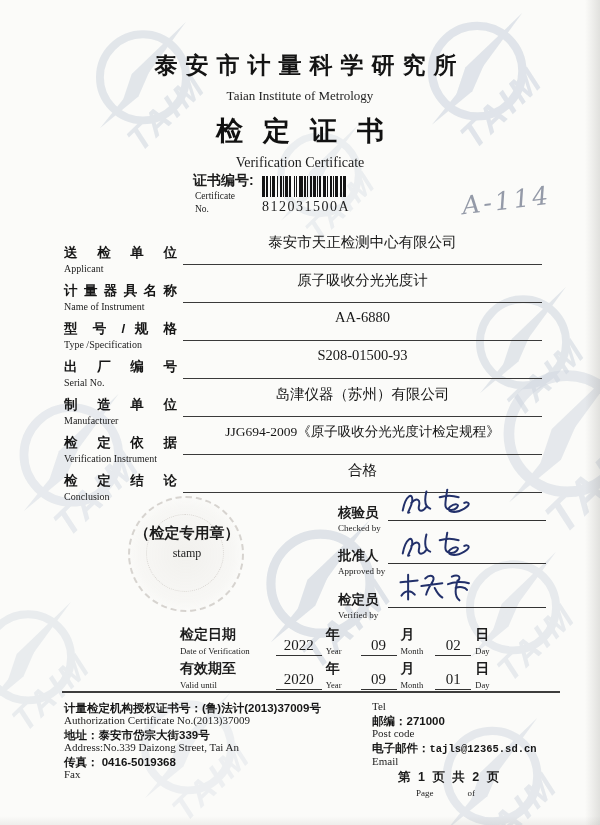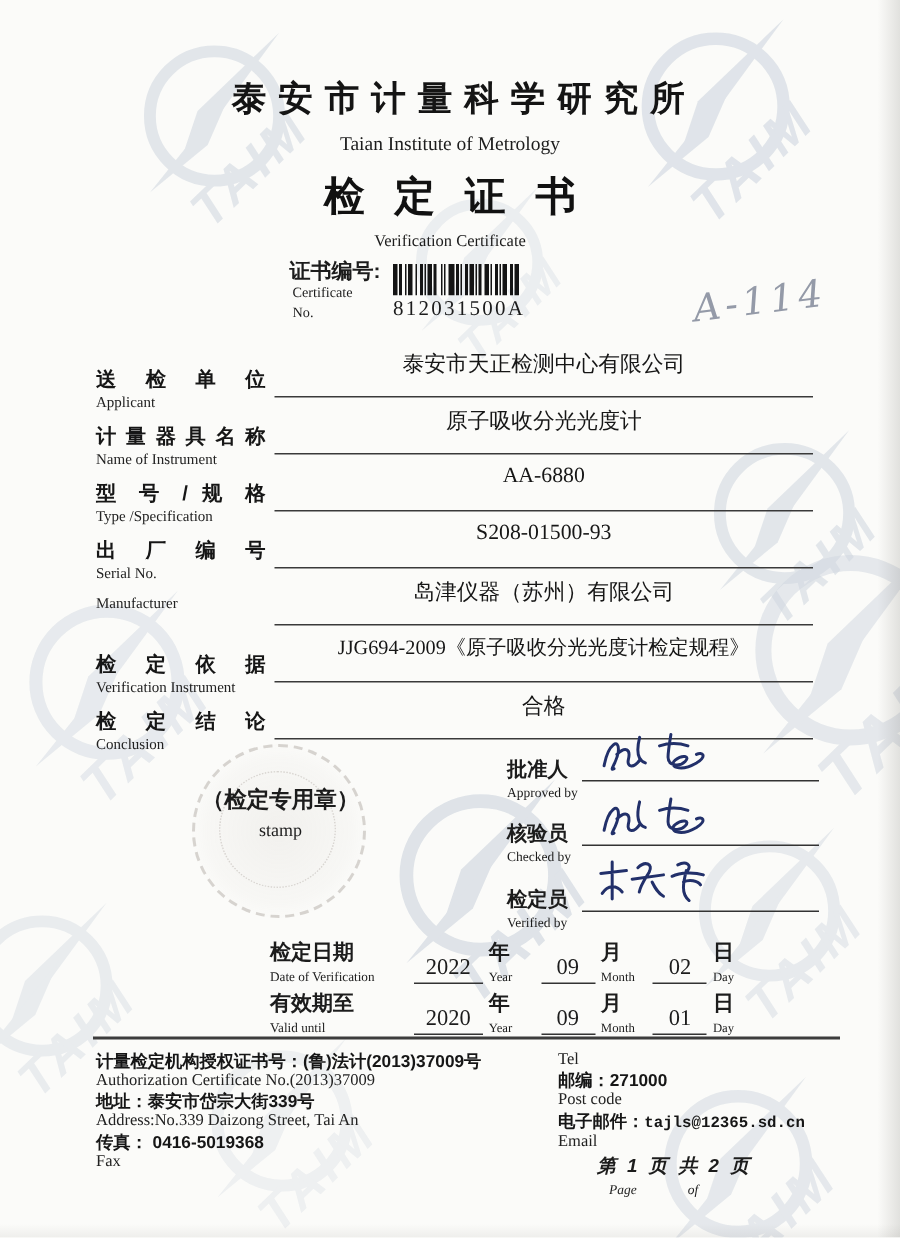--- a/index.html
+++ b/index.html
@@ -13,21 +13,21 @@
     background:linear-gradient(to bottom,rgba(90,88,80,0),rgba(90,88,80,.08));}
   
   .wm{position:absolute;pointer-events:none;}
   
   .header{top:0;left:0;width:100%;text-align:center;}
   .org-cn{margin-top:50px;font-family:"Liberation Sans",sans-serif;font-weight:bold;
           font-size:23px;letter-spacing:8px;padding-left:19px;color:#141414;}
   .org-en{margin-top:7px;font-size:13px;}
   .title-cn{margin-top:9px;font-family:"Liberation Sans",sans-serif;font-weight:bold;
             font-size:27px;letter-spacing:20px;padding-left:20px;color:#111;}
-  .title-en{margin-top:6px;font-size:11px;}
+  .title-en{margin-top:6px;font-size:14px;}
   
   .certblock{left:193px;top:172px;width:360px;height:50px;}
   .cert-label-cn{position:absolute;left:0;top:0;font-family:"Liberation Sans",sans-serif;
                  font-weight:bold;font-size:14px;}
   .cert-label-en1{position:absolute;left:2px;top:19px;font-size:9.5px;}
   .cert-label-en2{position:absolute;left:2px;top:32px;font-size:9.5px;}
   .barcode{position:absolute;left:69px;top:4px;width:128px;height:21px;display:flex;
            align-items:stretch;overflow:hidden;}
   .barcode .b{background:#141414;height:100%;}
   .barcode .s{height:100%;}
@@ -81,26 +81,26 @@
   .dunit-en{font-size:8.5px;margin-top:2px;}
   
   .footer-sep{left:62px;top:691px;width:498px;border-top:2px solid #3d3d3d;}
   .footcol{top:701px;}
   .footcol.left{left:64px;width:300px;}
   .footcol.right{left:372px;width:200px;}
   .fcn{font-family:"Liberation Sans",sans-serif;font-weight:bold;font-size:11.5px;
        line-height:14px;white-space:nowrap;color:#161616;}
   .fen{font-size:11px;line-height:11px;margin-bottom:2px;white-space:nowrap;color:#222;}
   .femail{font-family:"Liberation Mono",monospace;font-size:10.5px;font-weight:bold;}
-  .pageline{left:398px;top:769px;width:160px;font-style:italic;}
+  .pageline{left:398px;top:769px;width:160px;}
   .page-cn{font-family:"Liberation Sans",sans-serif;font-size:12.5px;font-weight:bold;
            letter-spacing:2px;white-space:nowrap;}
   .page-en{font-size:9px;margin-top:2px;}
   .page-en .of{margin-left:34px;}
-  .page-en .pg{margin-left:8px;}
+  .page-en .pg{margin-left:18px;}
 </style>
 </head>
 <body>
 
 <div id="wm-layer">
     <div class="wm" style="left: 75px; top: 15px; transform: scale(1);"><svg width="170" height="170" viewBox="0 0 150 150" style="opacity:0.55">
         <circle cx="60" cy="55" r="38" fill="none" stroke="#cfd6df" stroke-width="7"></circle>
         <path d="M98 6 L38 88 L50 52 Z" fill="#cfd6df"></path>
         <path d="M22 100 L70 40 L56 72 Z" fill="#cfd6df"></path>
         <text x="58" y="122" transform="rotate(-44 58 122)" font-family="Liberation Sans,sans-serif" font-size="30" font-weight="bold" font-style="italic" letter-spacing="3" fill="#cfd6df">TAIM</text>
@@ -257,20 +257,21 @@
   </div>
   <div class="frow">
     <div class="flabel">
       <div class="flabel-cn">出 厂 编 号</div>
       <div class="flabel-en">Serial No.</div>
     </div>
     <div class="fvalue">S208-01500-93</div>
   </div>
   <div class="frow">
     <div class="flabel">
+      <div class="flabel-cn">制 造 单 位</div>
       <div class="flabel-en">Manufacturer</div>
     </div>
     <div class="fvalue">岛津仪器（苏州）有限公司</div>
   </div>
   <div class="frow">
     <div class="flabel">
       <div class="flabel-cn">检 定 依 据</div>
       <div class="flabel-en">Verification Instrument</div>
     </div>
     <div class="fvalue" style="font-size:13.5px">JJG694-2009《原子吸收分光光度计检定规程》</div>
@@ -287,35 +288,35 @@
 <div class="abs stamp-circle"></div>
 <div class="abs stamp-circle-inner"></div>
 <div class="abs stamp-caption">
   <div class="stamp-cn">（检定专用章）</div>
   <div class="stamp-en">stamp</div>
 </div>
 
 <div class="abs sigs">
   <div class="sigrow">
     <div class="siglabel">
-      <div class="siglabel-cn">批准人</div>
-      <div class="siglabel-en">Approved by</div>
+      <div class="siglabel-cn">核验员</div>
+      <div class="siglabel-en">Checked by</div>
     </div>
     <div class="sigline"></div>
     <svg class="sigsvg" width="100" height="36" viewBox="0 0 95 38">
       <g fill="none" stroke="#22306a" stroke-width="2.1" stroke-linecap="round">
         <path d="M5 28 C8 12, 16 8, 15 18 C14 26, 8 32, 12 30 M14 20 C20 14, 24 16, 22 24 C21 29, 26 30, 30 24 M30 8 C28 16, 28 24, 34 26"></path>
         <path d="M44 14 C50 12, 58 12, 64 14 M52 6 C51 12, 50 18, 50 22 C50 28, 58 29, 62 25 C66 21, 60 20, 55 24 C50 28, 58 33, 70 26 C78 21, 74 18, 70 20"></path>
       </g>
     </svg>
   </div>
   <div class="sigrow">
     <div class="siglabel">
-      <div class="siglabel-cn">核验员</div>
-      <div class="siglabel-en">Checked by</div>
+      <div class="siglabel-cn">批准人</div>
+      <div class="siglabel-en">Approved by</div>
     </div>
     <div class="sigline"></div>
     <svg class="sigsvg" width="100" height="36" viewBox="0 0 95 38">
       <g fill="none" stroke="#22306a" stroke-width="2.1" stroke-linecap="round">
         <path d="M5 28 C8 12, 16 8, 15 18 C14 26, 8 32, 12 30 M14 20 C20 14, 24 16, 22 24 C21 29, 26 30, 30 24 M30 8 C28 16, 28 24, 34 26"></path>
         <path d="M44 14 C50 12, 58 12, 64 14 M52 6 C51 12, 50 18, 50 22 C50 28, 58 29, 62 25 C66 21, 60 20, 55 24 C50 28, 58 33, 70 26 C78 21, 74 18, 70 20"></path>
       </g>
     </svg>
   </div>
   <div class="sigrow">

